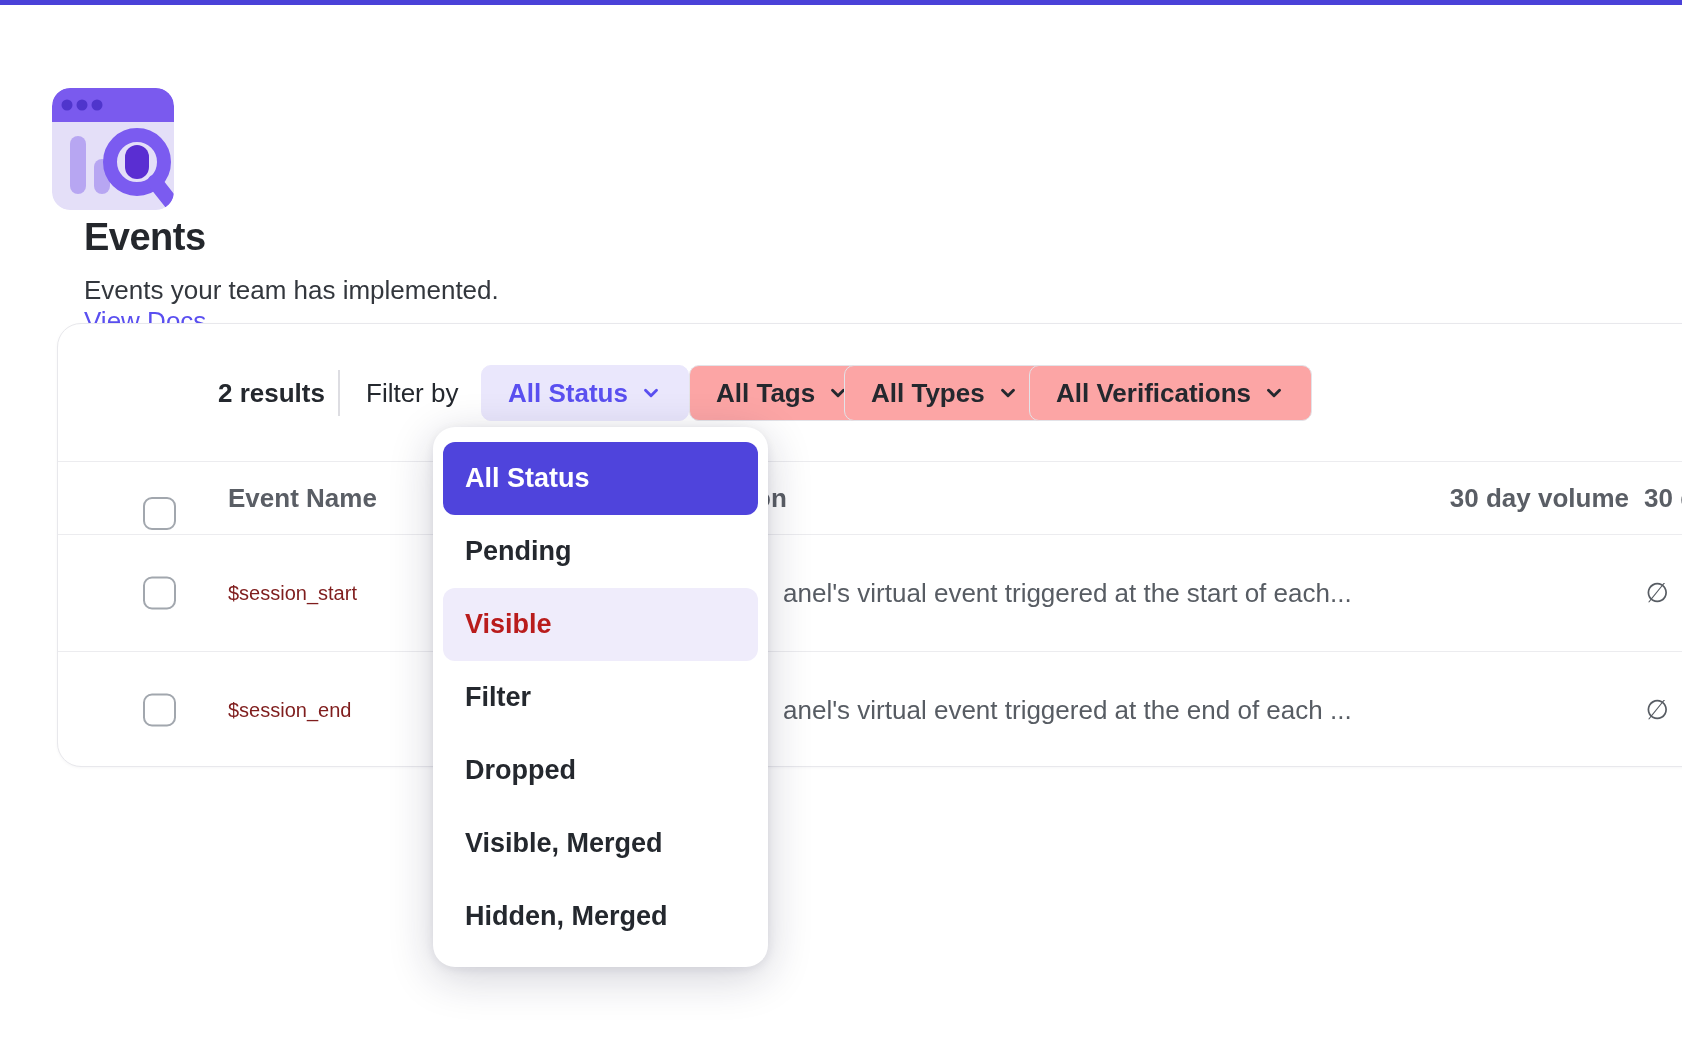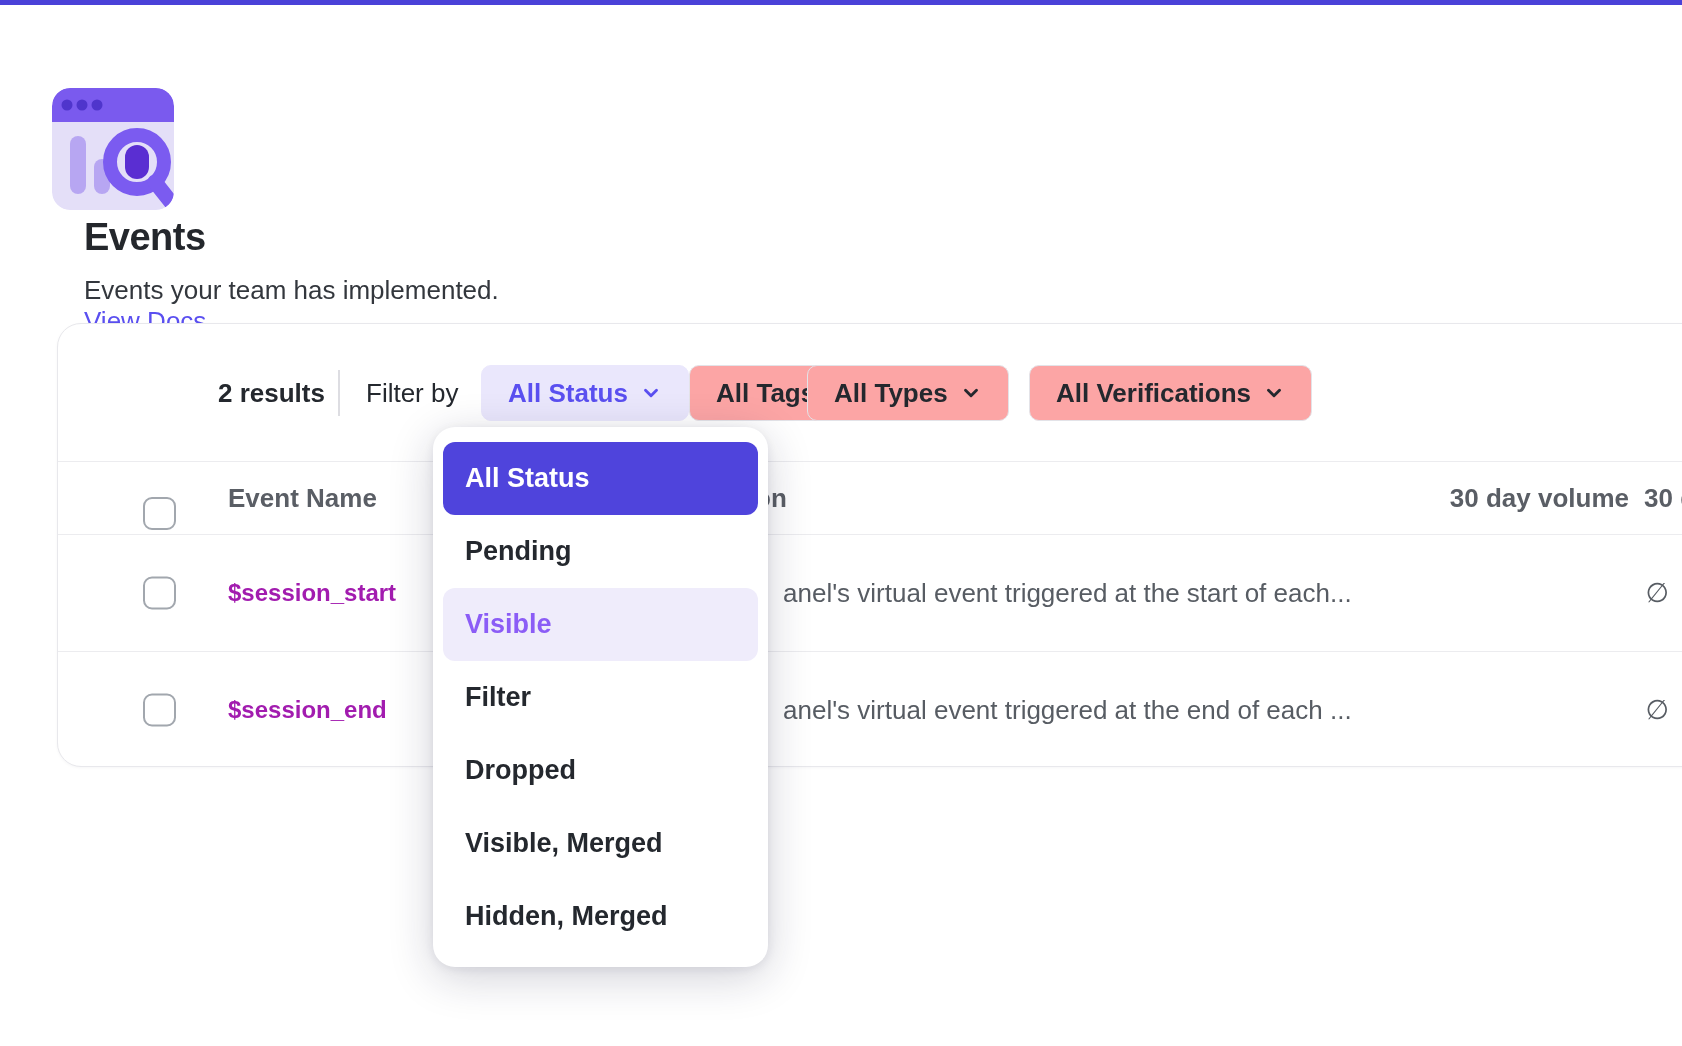--- a/index.html
+++ b/index.html
@@ -36,57 +36,57 @@
   .filter-by-label { position:absolute; left:308px; top:50%; transform:translateY(-50%); font-size:26px; color:#24282e; }
   .filter-btn {
     position:absolute; top:41px; height:56px; border-radius:10px; border:1px solid #e3e3e8;
     background:#fca5a5; display:flex; align-items:center; gap:12px; padding:0 26px;
     font-size:26px; font-weight:600; color:#24282e; cursor:pointer; font-family:inherit;
   }
   .filter-btn .chev { width:22px; height:22px; }
   .filter-btn.active { background:#eae7fc; border-color:#eae7fc; color:#5a4ff0; }
   #btn-status { left:423px; }
   #btn-tags { left:631px; }
-  #btn-types { left:749px; }
+  #btn-types { left:786px; }
   #btn-verifications { left:971px; }
 
   
   .thead-border { position:absolute; left:0; top:137px; width:100%; height:0; border-top:1px solid #ececef; }
   .th { font-size:26px; font-weight:600; color:#5a5e65; position:absolute; }
   .th-row { position:absolute; left:0; top:137px; width:100%; height:73px; }
   .th-event { left:170px; top:50%; transform:translateY(-50%); }
   .th-desc { left:648px; top:50%; transform:translateY(-50%); }
   .th-volume { right:127px; top:50%; transform:translateY(-50%); }
   .th-last { left:1586px; top:50%; transform:translateY(-50%); white-space:nowrap; }
 
   .trow { position:absolute; left:0; width:100%; height:117px; border-top:1px solid #ececef; }
   #row-0 { top:210px; }
   #row-1 { top:327px; }
-  .cell-name { position:absolute; left:170px; top:50%; transform:translateY(-50%); font-size:24px; font-weight:700; color:#a21caf; }
+  .cell-name { position:absolute; left:170px; top:50%; transform:translateY(-50%); font-size:20px; font-weight:400; color:#7f1d1d; }
   .cell-desc { position:absolute; left:725px; top:50%; transform:translateY(-50%); font-size:26px; color:#575c63; white-space:nowrap; }
   .cell-volume { position:absolute; right:87px; top:50%; transform:translateY(-50%); font-size:27px; color:#575c63; }
 
   .checkbox {
     position:absolute; left:85px; top:50%; transform:translateY(-50%);
     width:33px; height:33px; border:2px solid #a2a7ae; border-radius:9px; background:#fff; cursor:pointer;
   }
   .th-row .checkbox { top:36px; transform:none; }
 
   
   .dropdown {
     position:absolute; left:433px; top:427px; width:335px; height:540px;
     background:#fff; border-radius:22px; z-index:10; padding:15px 10px;
     box-shadow:0 10px 45px rgba(25,25,60,0.20), 0 2px 10px rgba(25,25,60,0.08);
   }
   .dd-option {
     height:73px; border-radius:12px; display:flex; align-items:center;
     padding:0 22px; font-size:27px; font-weight:600; color:#24282e; cursor:pointer; white-space:nowrap;
   }
   .dd-option.selected { background:#4f44dc; color:#ffffff; }
-  .dd-option.highlighted { background:#efecfb; color:#8b5cf6; }
+  .dd-option.highlighted { background:#efecfb; color:#b91c1c; }
 </style>
 </head>
 <body>
 
 <div class="viewport">
 
   <div class="topbar"></div>
 
   <div class="page-header">
     <div class="app-icon">

